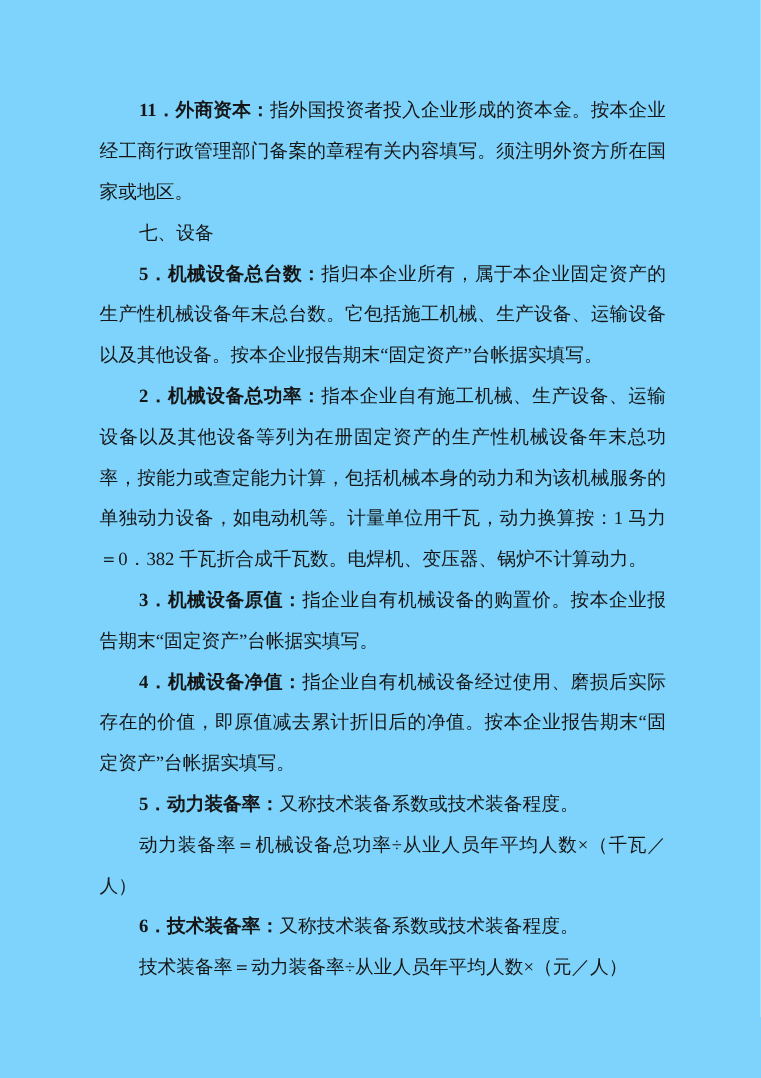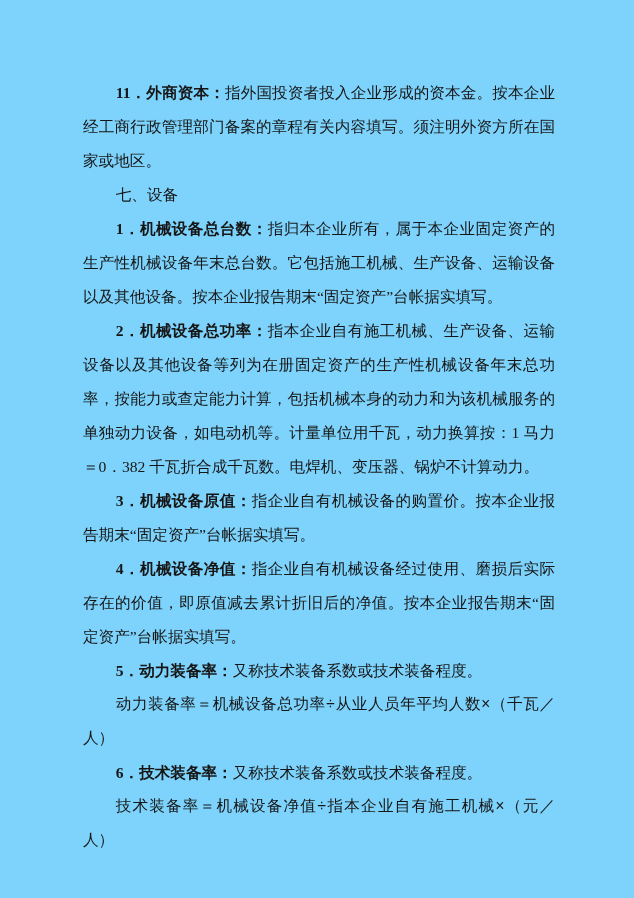--- a/index.html
+++ b/index.html
@@ -30,41 +30,40 @@
     text-align: justify;
   }
   .lead {
     font-weight: bold;
   }
   .heading {
     font-weight: normal;
   }
   .formula {
     text-align: left;
-    font-family: Liberation Mono, monospace;
   }
 </style>
 </head>
 <body>
 
 <div class="page">
 
   <p class="para"><b class="lead">11．外商资本：</b><span>指外国投资者投入企业形成的资本金。按本企业经工商行政管理部门备案的章程有关内容填写。须注明外资方所在国家或地区。</span></p>
 
   <p class="heading">七、设备</p>
 
-  <p class="para"><b class="lead">1．机械设备总台数：</b><span>指归本企业所有，属于本企业固定资产的生产性机械设备年末总台数。它包括施工机械、生产设备、运输设备以及其他设备。按本企业报告期末“固定资产”台帐据实填写。</span></p>
+  <p class="para"><b class="lead">5．机械设备总台数：</b><span>指归本企业所有，属于本企业固定资产的生产性机械设备年末总台数。它包括施工机械、生产设备、运输设备以及其他设备。按本企业报告期末“固定资产”台帐据实填写。</span></p>
 
   <p class="para"><b class="lead">2．机械设备总功率：</b><span>指本企业自有施工机械、生产设备、运输设备以及其他设备等列为在册固定资产的生产性机械设备年末总功率，按能力或查定能力计算，包括机械本身的动力和为该机械服务的单独动力设备，如电动机等。计量单位用千瓦，动力换算按：1 马力＝0．382 千瓦折合成千瓦数。电焊机、变压器、锅炉不计算动力。</span></p>
 
   <p class="para"><b class="lead">3．机械设备原值：</b><span>指企业自有机械设备的购置价。按本企业报告期末“固定资产”台帐据实填写。</span></p>
 
   <p class="para"><b class="lead">4．机械设备净值：</b><span>指企业自有机械设备经过使用、磨损后实际存在的价值，即原值减去累计折旧后的净值。按本企业报告期末“固定资产”台帐据实填写。</span></p>
 
   <p class="para"><b class="lead">5．动力装备率：</b><span>又称技术装备系数或技术装备程度。</span></p>
 
   <p class="para formula">动力装备率＝机械设备总功率÷从业人员年平均人数×（千瓦／人）</p>
 
   <p class="para"><b class="lead">6．技术装备率：</b><span>又称技术装备系数或技术装备程度。</span></p>
 
-  <p class="para formula">技术装备率＝机械设备净值÷指本企业自有施工机械×（元／人）</p>
+  <p class="para formula">技术装备率＝动力装备率÷从业人员年平均人数×（元／人）</p>
 
 </div>
 
 </body></html>

